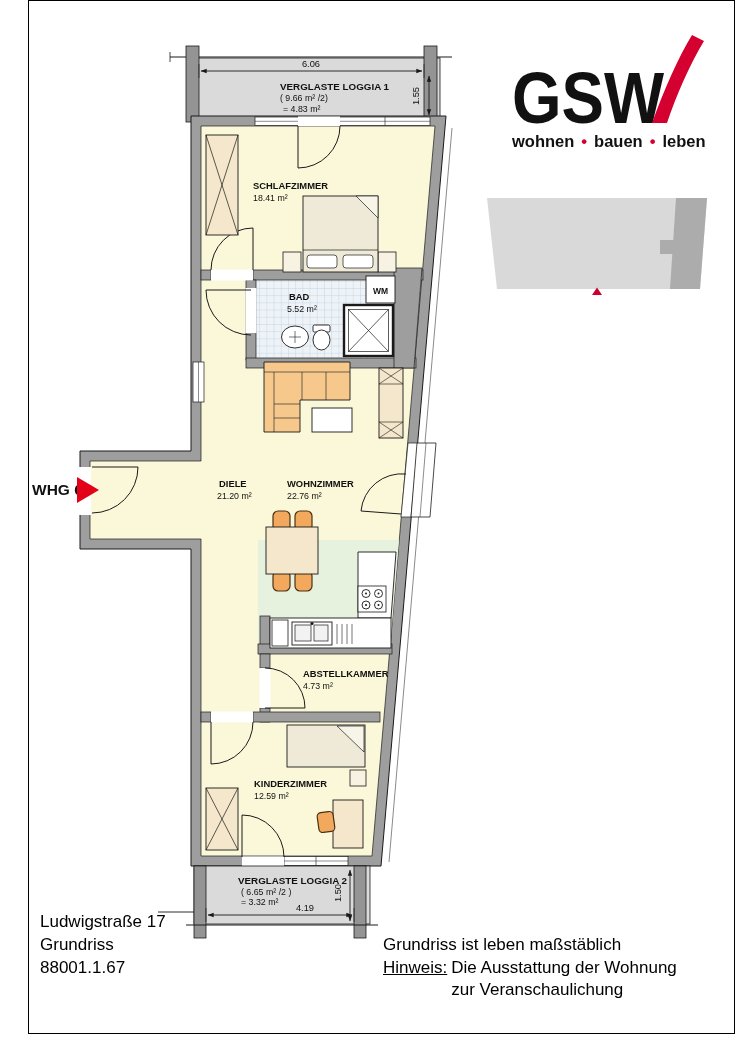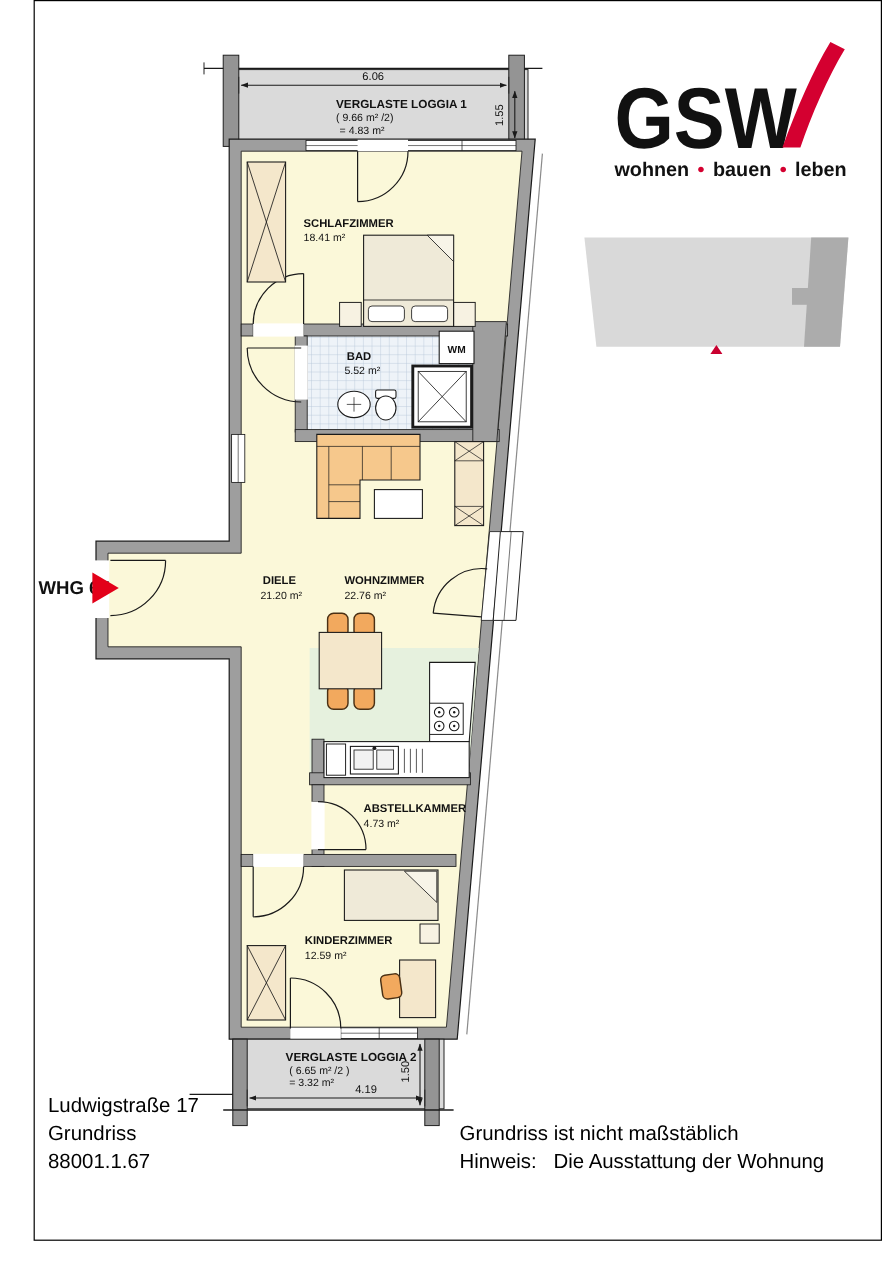--- a/index.html
+++ b/index.html
@@ -16,21 +16,21 @@
   .footer-address{
     position:absolute;left:40px;top:910px;font-size:17px;line-height:23px;color:#000;
   }
   .footer-note{
     position:absolute;left:383px;top:935px;font-size:17px;color:#000;
   }
   .hinweis-row{
     position:absolute;left:383px;top:957px;font-size:17px;line-height:22px;color:#000;
     display:flex;align-items:flex-start;
   }
-  .hinweis-label{margin-right:14px;white-space:nowrap;}
+  .hinweis-label{margin-right:4px;white-space:nowrap;text-decoration:underline;}
 </style>
 </head>
 <body>
 
 <div class="frame"></div>
 
 <svg class="plan" width="745" height="1053" viewBox="0 0 745 1053">
   <defs>
     <pattern id="tiles" width="7.2" height="7.2" patternUnits="userSpaceOnUse">
       <rect width="7.2" height="7.2" fill="#eef3f8"></rect>
@@ -272,20 +272,21 @@
     <polygon points="592,295 602,295 597,287.5" fill="#c90030"></polygon>
   </g>
 </svg>
 
 <div class="footer-address">
   <div>Ludwigstraße 17</div>
   <div>Grundriss</div>
   <div>88001.1.67</div>
 </div>
 
-<div class="footer-note">Grundriss ist nicht maßstäblich</div>
+<div class="footer-note">Grundriss ist leben maßstäblich</div>
 
 <div class="hinweis-row">
   <div class="hinweis-label">Hinweis:</div>
   <div>
     <div>Die Ausstattung der Wohnung</div>
+    <div>zur Veranschaulichung</div>
   </div>
 </div>
 
 </body></html>

